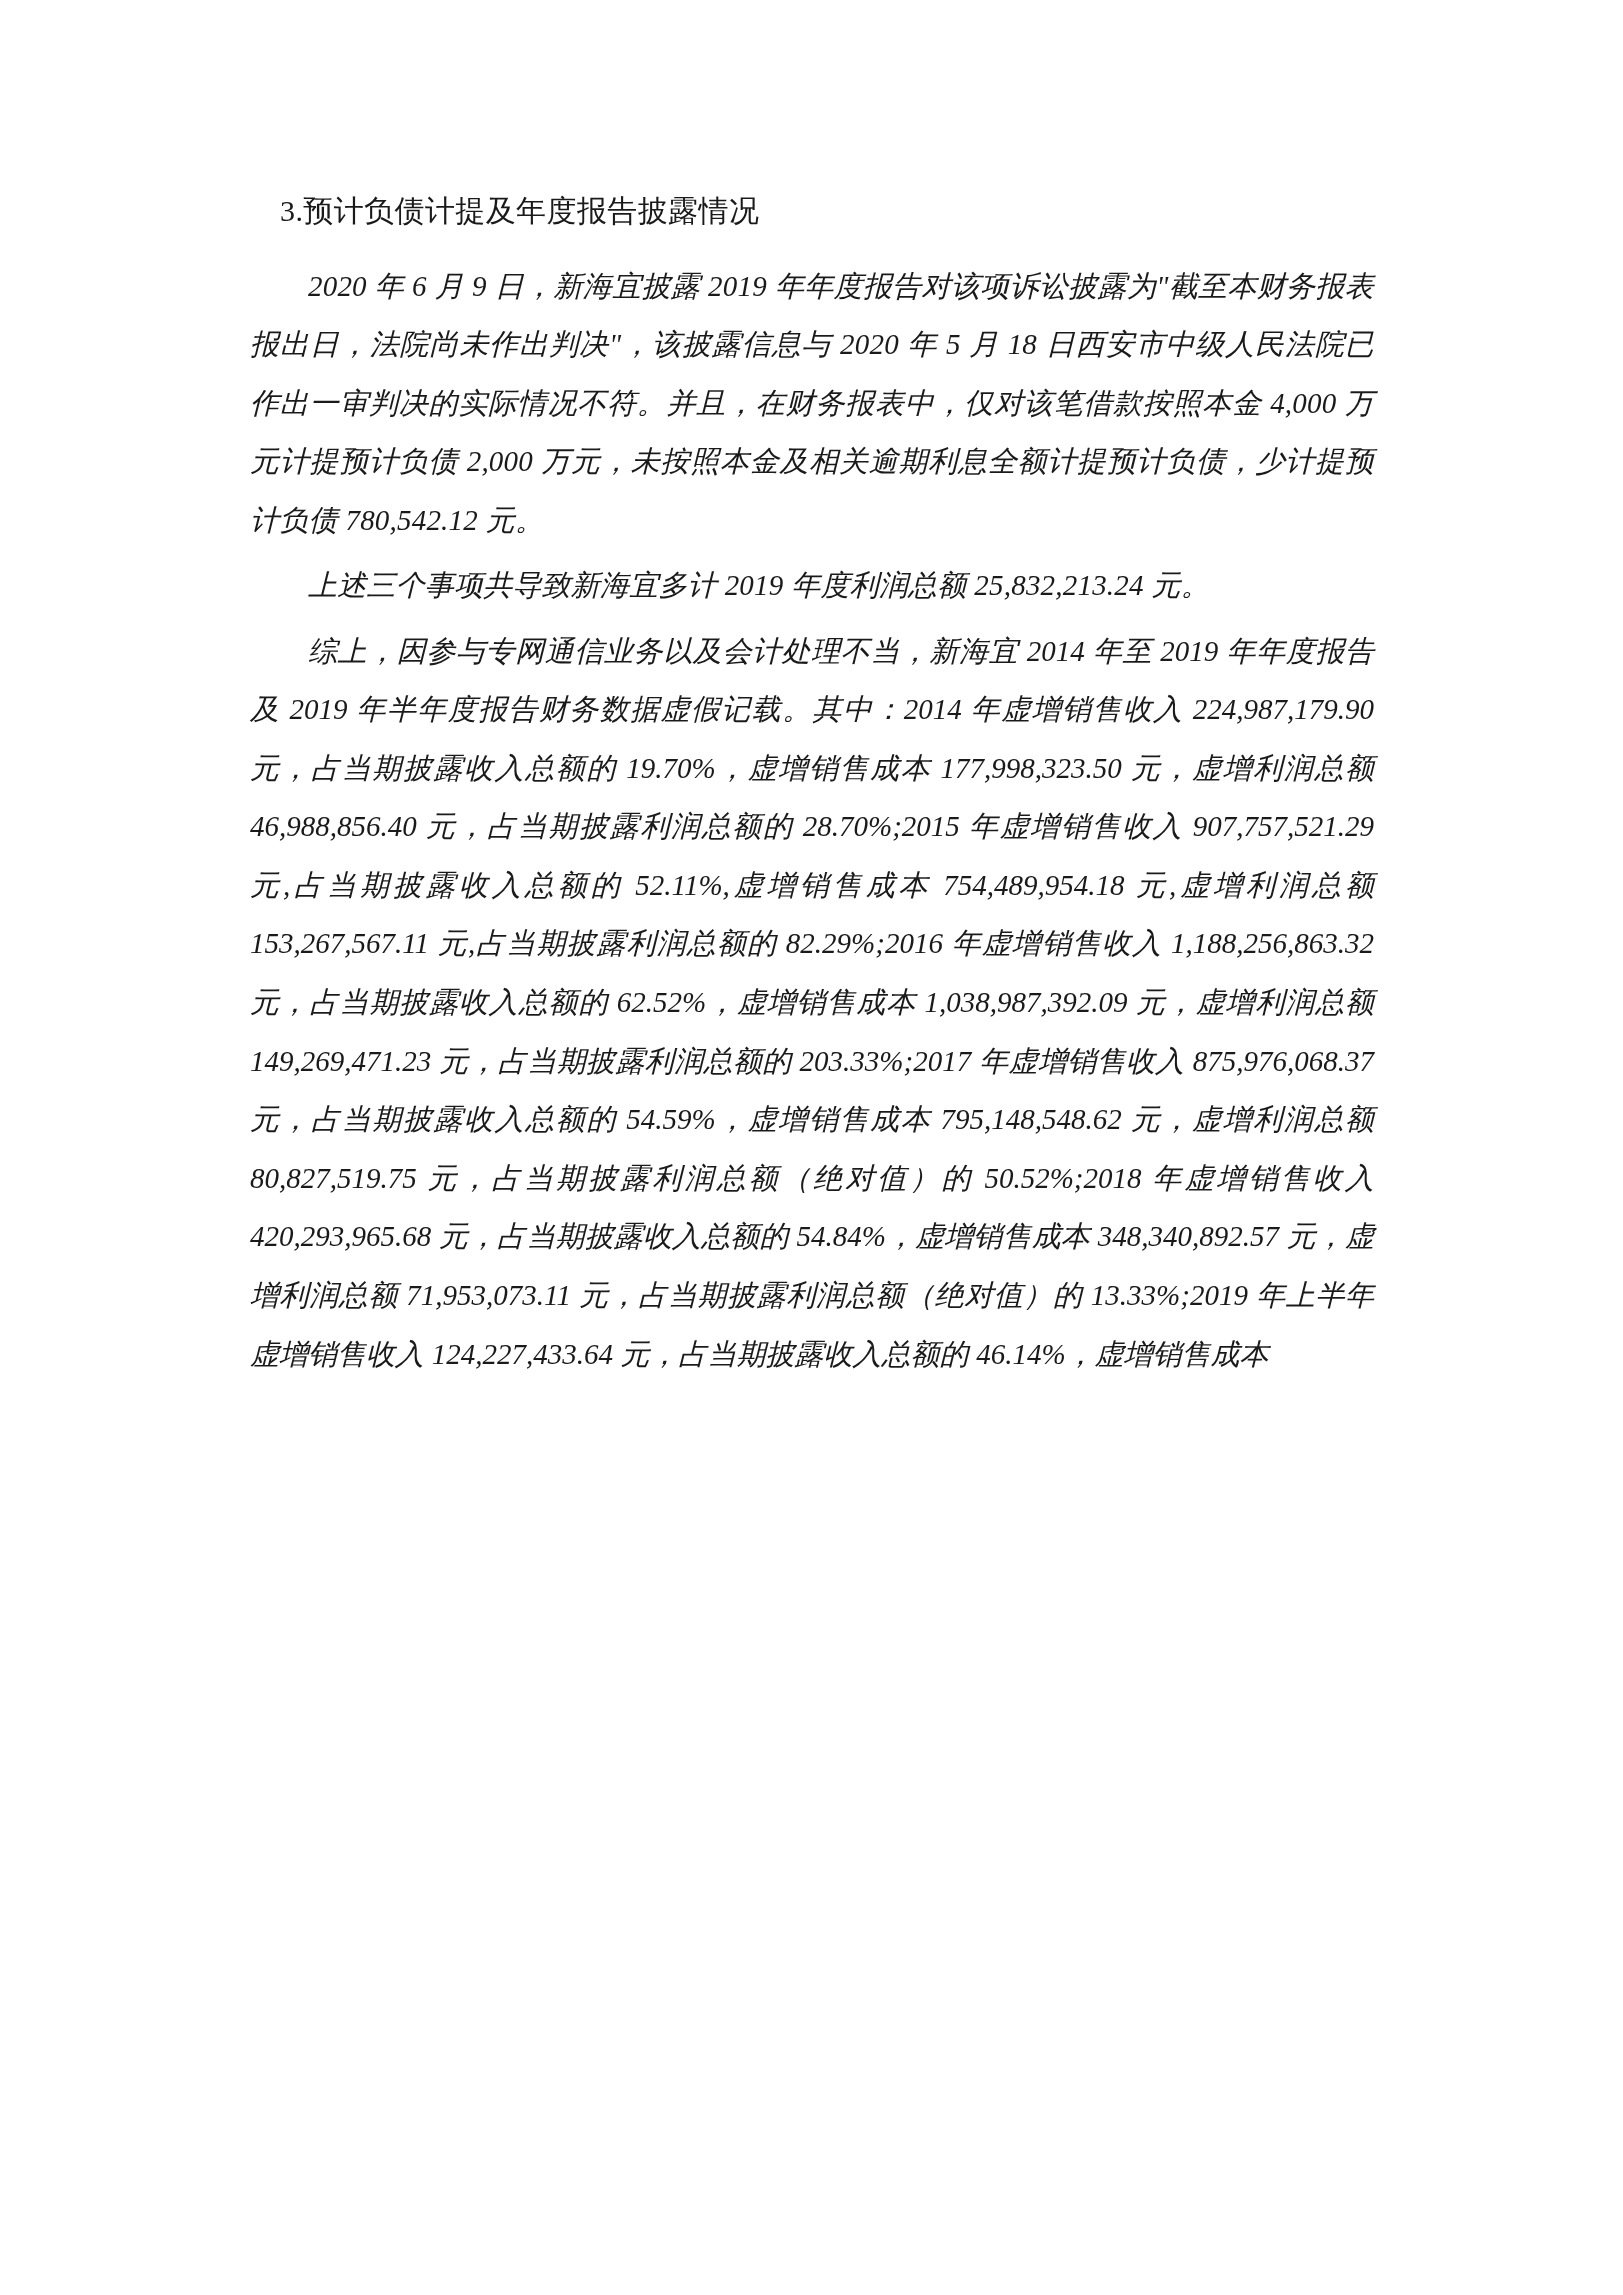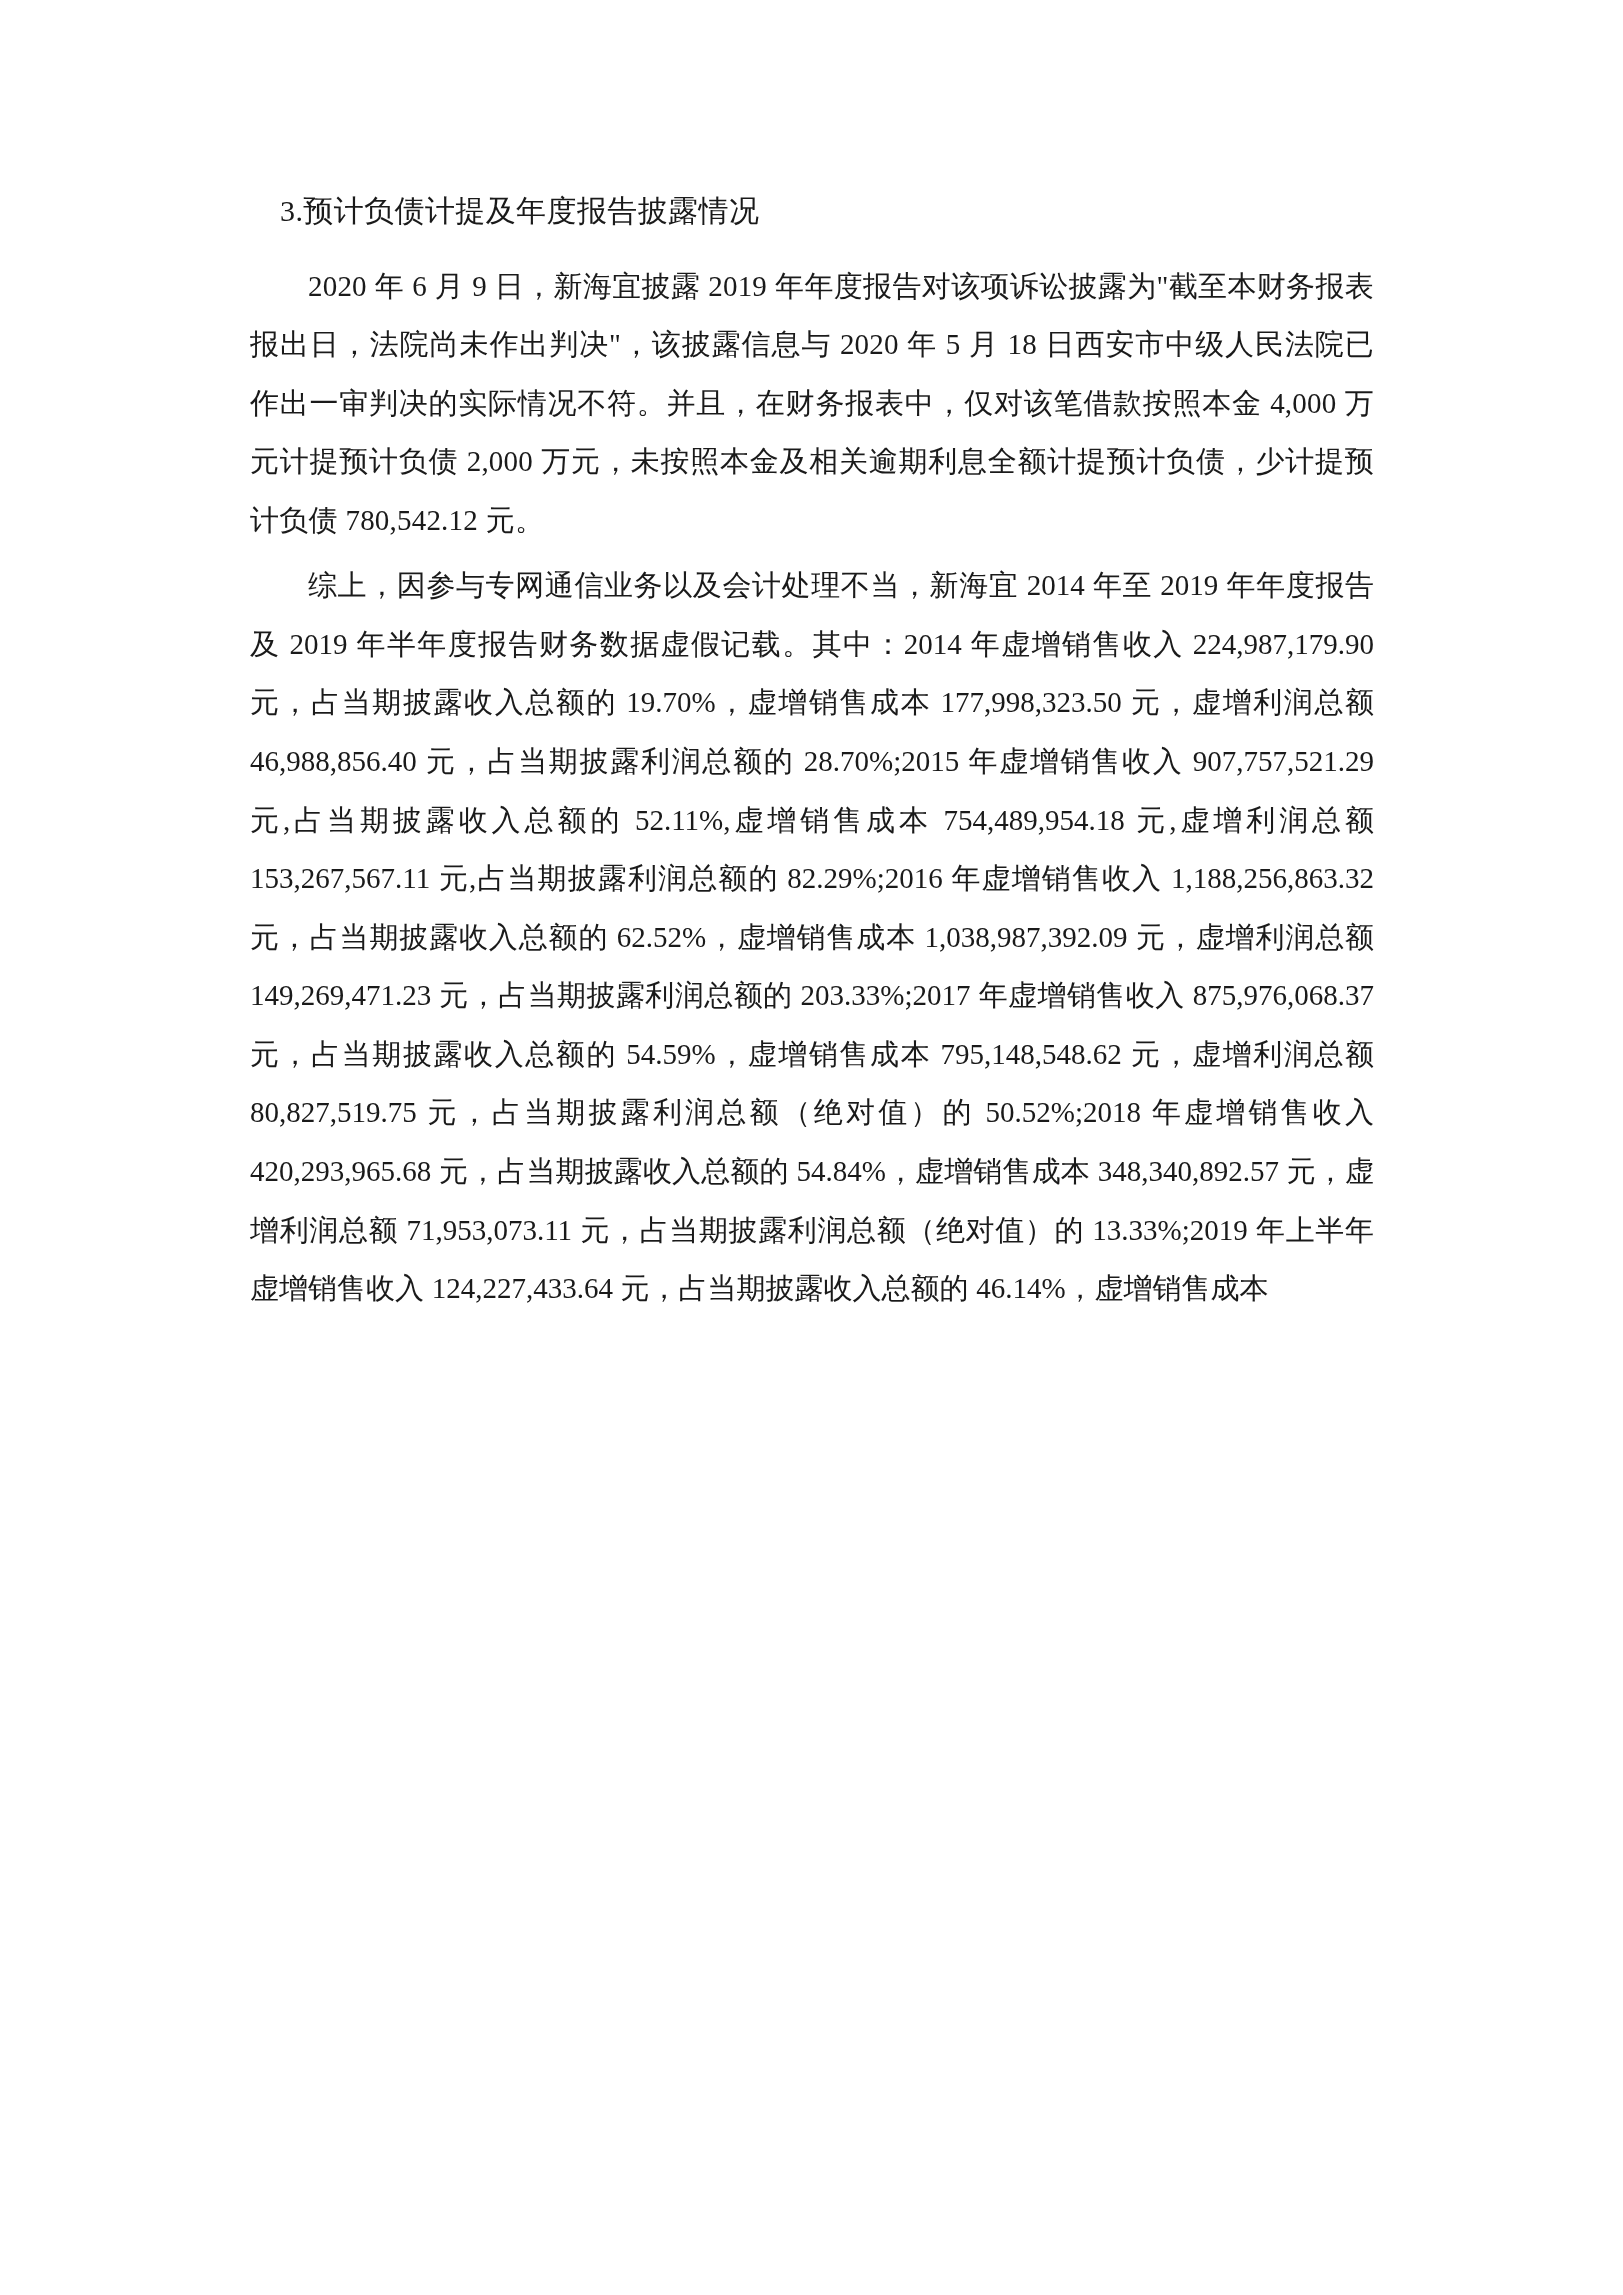--- a/index.html
+++ b/index.html
@@ -38,20 +38,21 @@
   .para {
     font-size: 29px;
     line-height: 2.02;
     text-align: justify;
     text-justify: inter-ideograph;
     text-align-last: left;
     margin: 0 0 6.8px 0;
     text-indent: 58px;
     letter-spacing: 0.2px;
     word-spacing: 0.4px;
+    font-style: italic;
   }
   .para.tight {
     letter-spacing: 0px;
   }
   .para-last {
     margin-bottom: 0;
   }
   
   .page::after {
     content: "";
@@ -64,19 +65,20 @@
 </head>
 <body>
 
 <div class="page">
   <div class="content">
 
     <div class="heading">3.预计负债计提及年度报告披露情况</div>
 
     <p class="para">2020 年 6 月 9 日，新海宜披露 2019 年年度报告对该项诉讼披露为"截至本财务报表报出日，法院尚未作出判决"，该披露信息与 2020 年 5 月 18 日西安市中级人民法院已作出一审判决的实际情况不符。并且，在财务报表中，仅对该笔借款按照本金 4,000 万元计提预计负债 2,000 万元，未按照本金及相关逾期利息全额计提预计负债，少计提预计负债 780,542.12 元。</p>
 
+    <p class="para">上述三个事项共导致新海宜多计 2019 年度利润总额 25,832,213.24 元。</p>
 
 
     <p class="para para-last tight">综上，因参与专网通信业务以及会计处理不当，新海宜 2014 年至 2019 年年度报告及 2019 年半年度报告财务数据虚假记载。其中：2014 年虚增销售收入 224,987,179.90 元，占当期披露收入总额的 19.70%，虚增销售成本 177,998,323.50 元，虚增利润总额 46,988,856.40 元，占当期披露利润总额的 28.70%;2015 年虚增销售收入 907,757,521.29 元,占当期披露收入总额的 52.11%,虚增销售成本 754,489,954.18 元,虚增利润总额 153,267,567.11 元,占当期披露利润总额的 82.29%;2016 年虚增销售收入 1,188,256,863.32 元，占当期披露收入总额的 62.52%，虚增销售成本 1,038,987,392.09 元，虚增利润总额 149,269,471.23 元，占当期披露利润总额的 203.33%;2017 年虚增销售收入 875,976,068.37 元，占当期披露收入总额的 54.59%，虚增销售成本 795,148,548.62 元，虚增利润总额 80,827,519.75 元，占当期披露利润总额（绝对值）的 50.52%;2018 年虚增销售收入 420,293,965.68 元，占当期披露收入总额的 54.84%，虚增销售成本 348,340,892.57 元，虚增利润总额 71,953,073.11 元，占当期披露利润总额（绝对值）的 13.33%;2019 年上半年虚增销售收入 124,227,433.64 元，占当期披露收入总额的 46.14%，虚增销售成本</p>
 
   </div>
 </div>
 
 
 </body></html>

